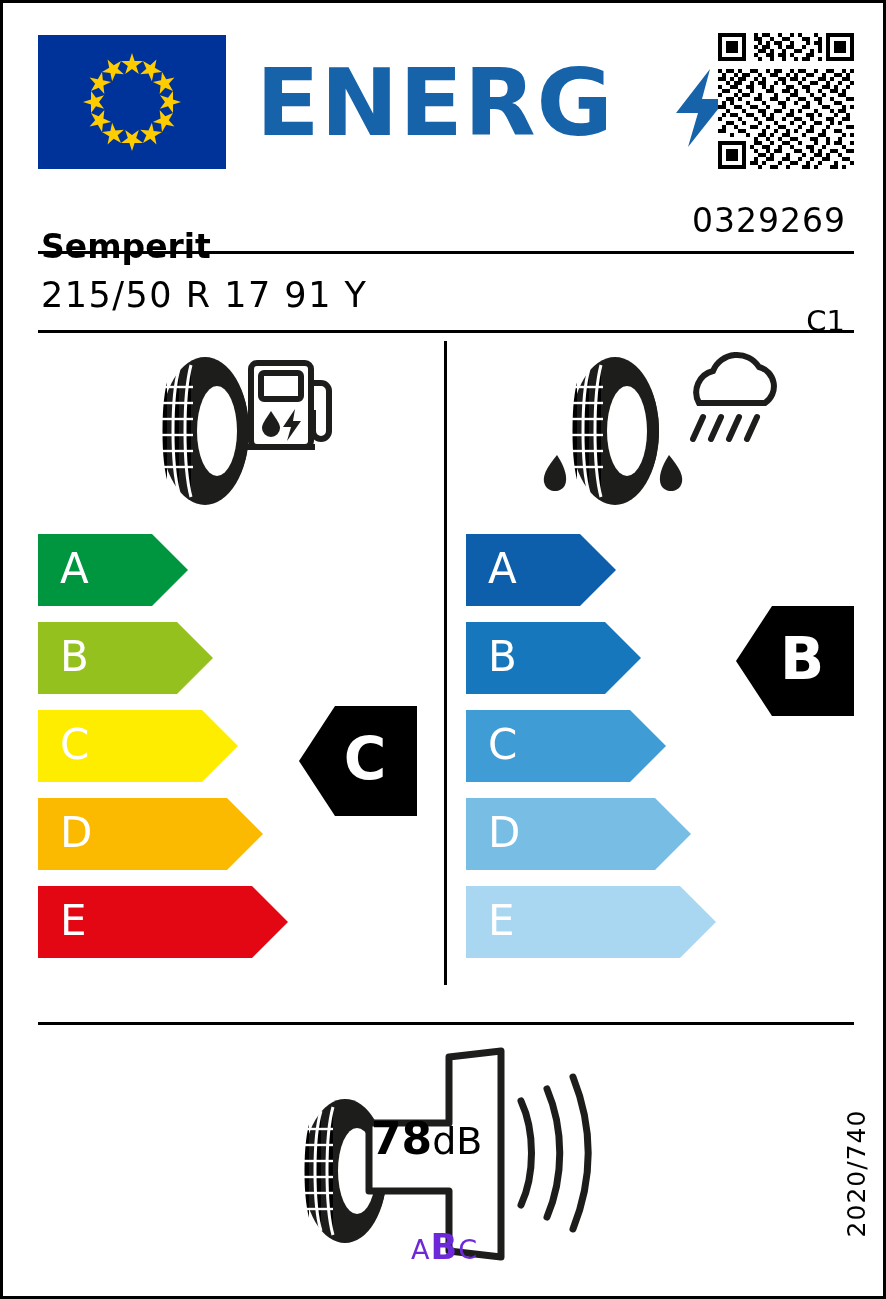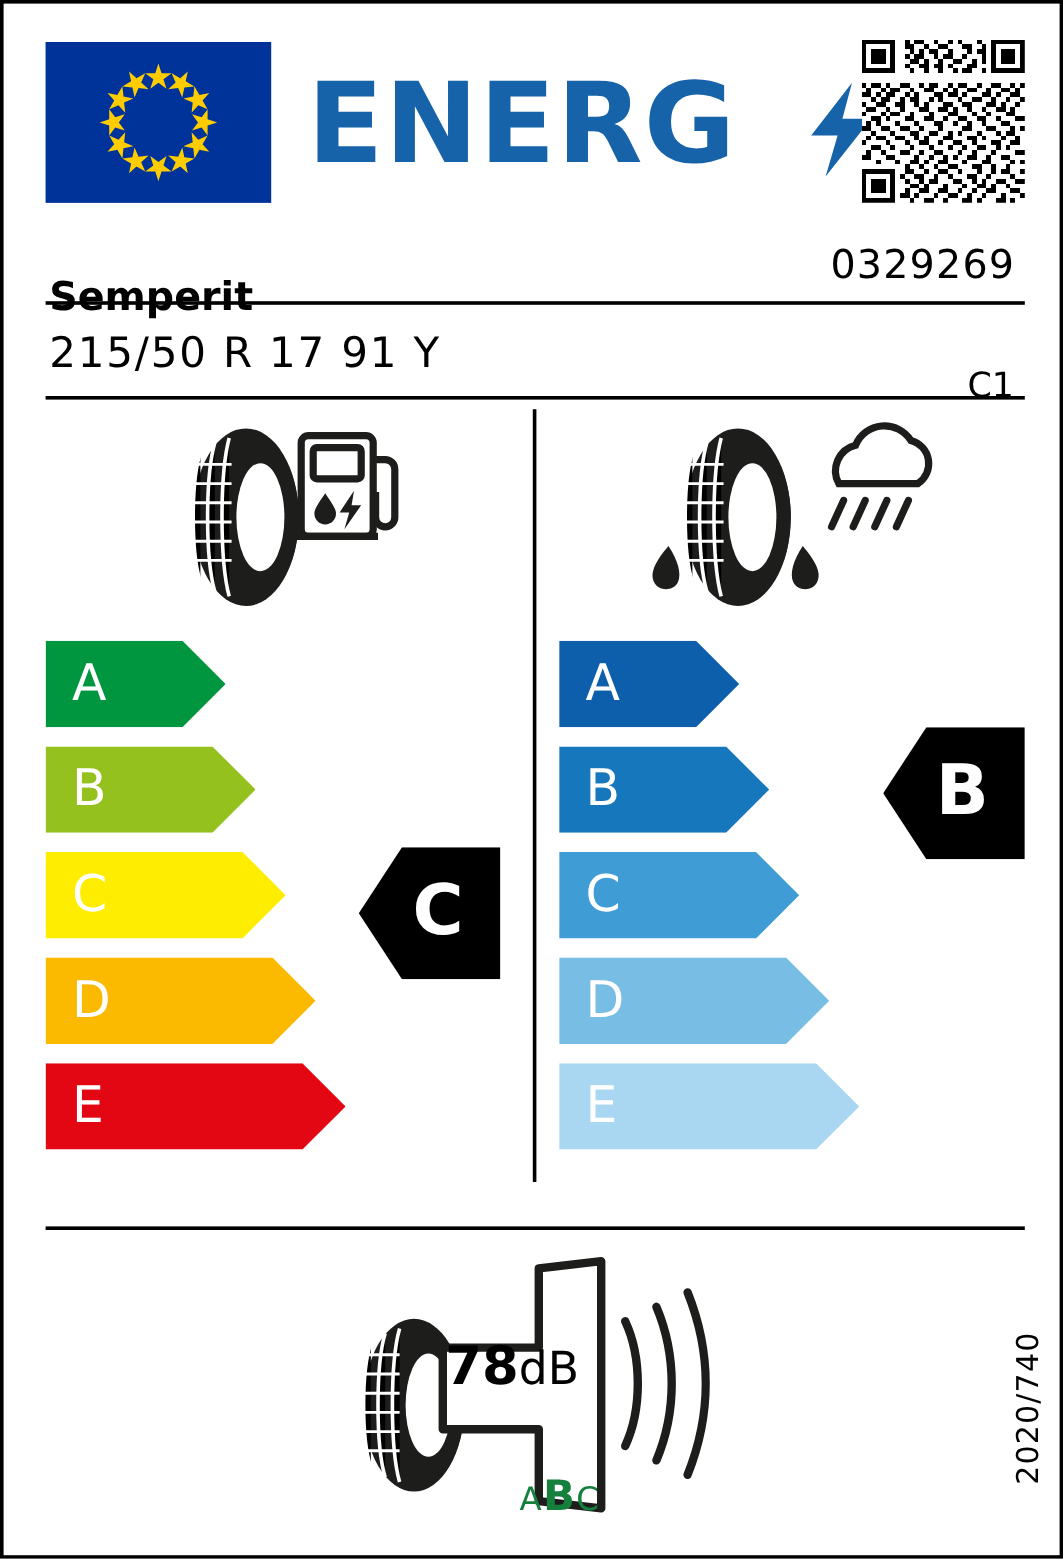--- a/index.html
+++ b/index.html
@@ -212,24 +212,24 @@
     color: #000;
     font-weight: bold;
     letter-spacing: 0px;
   }
   .noise-db .unit {
     font-size: 38px;
     font-weight: normal;
   }
   .noise-classes {
     position: absolute;
-    left: 430px;
+    left: 408px;
     top: 1224px;
     font-size: 27px;
-    color: #15803d;
+    color: #6d28d9;
     letter-spacing: 1px;
   }
   .noise-classes .sel {
     font-size: 35px;
     font-weight: bold;
   }
   .reg-wrap {
     position: absolute;
     right: 14px;
     bottom: 46px;

